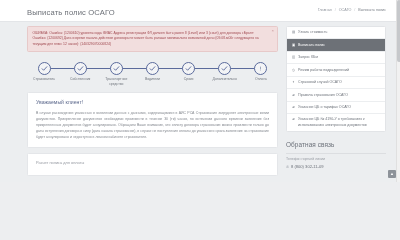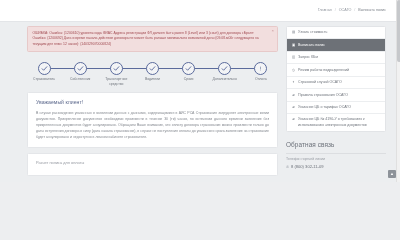--- a/index.html
+++ b/index.html
@@ -293,20 +293,21 @@
     border-radius: 2px;
     cursor: pointer;
   }
 </style>
 </head>
 <body>
 
 <div class="page">
 
   <div class="topbar">
+    <div class="page-title">Выписать полис ОСАГО</div>
     <div class="breadcrumb">
       <span class="crumb-link">Главная</span>
       <span class="crumb-sep">/</span>
       <span class="crumb-link">ОСАГО</span>
       <span class="crumb-sep">/</span>
       <span class="crumb-current">Выписать полис</span>
     </div>
   </div>
 
   <div class="content">

